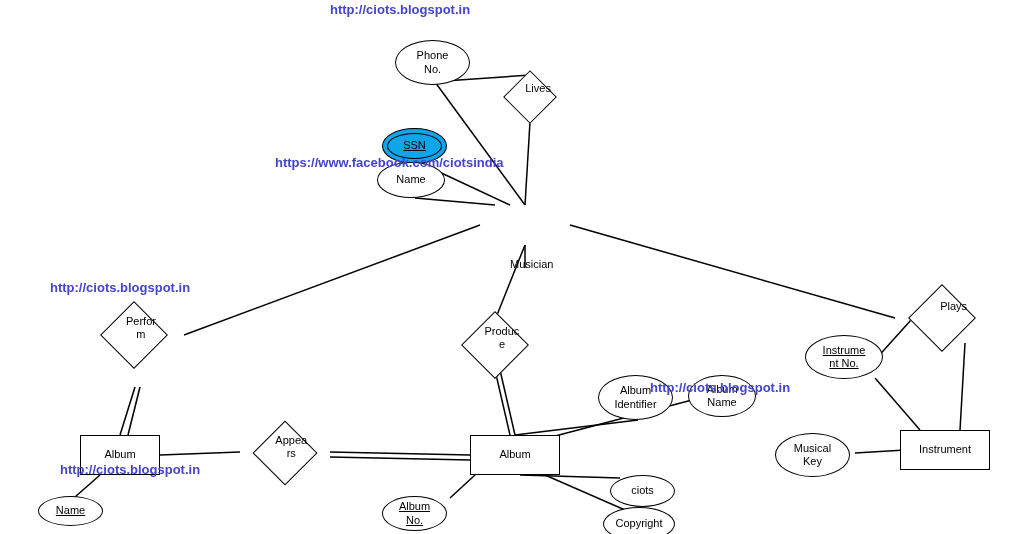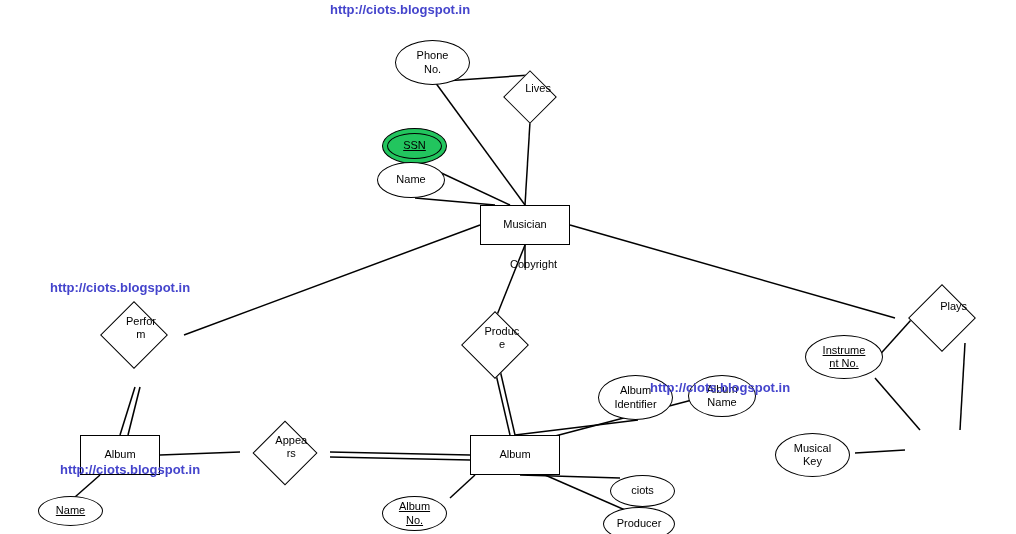--- a/index.html
+++ b/index.html
@@ -122,42 +122,43 @@
     <line x1="905" y1="450" x2="855" y2="453" stroke="#000" stroke-width="1.5"></line>
 
     <line x1="920" y1="430" x2="875" y2="378" stroke="#000" stroke-width="1.5"></line>
 
     <line x1="100" y1="475" x2="75" y2="497" stroke="#000" stroke-width="1.5"></line>
 
     <line x1="530" y1="75" x2="430" y2="82" stroke="#000" stroke-width="1.5"></line>
   </svg>
 
   <span class="watermark" style="top:2px;left:330px">http://ciots.blogspot.in</span>
+  <span class="watermark" style="top:155px;left:275px">https://www.facebook.com/ciotsindia</span>
   <span class="watermark" style="top:280px;left:50px">http://ciots.blogspot.in</span>
   <span class="watermark" style="top:380px;left:650px">http://ciots.blogspot.in</span>
   <span class="watermark" style="top:462px;left:60px">http://ciots.blogspot.in</span>
 
-  <div class="shape rect" style="top:205px;left:480px;width:90px;height:40px;">
-    <span>Musician</span>
-  </div>
 
   <div class="shape rect" style="top:435px;left:80px;width:80px;height:40px;">
     <span>Album</span>
   </div>
 
   <div class="shape rect" style="top:435px;left:470px;width:90px;height:40px;">
     <span>Album</span>
   </div>
 
+  <div class="shape rect" style="top:430px;left:900px;width:90px;height:40px;">
+    <span>Instrument</span>
+  </div>
 
   <div class="shape ellipse" style="top:40px;left:395px;width:75px;height:45px;">
     <span>Phone<br>No.</span>
   </div>
 
-  <div class="shape" style="top:128px;left:382px;width:65px;height:36px;border:1.5px solid #000;border-radius:50%;background:#22c55e;display:flex;align-items:center;justify-content:center;">
+  <div class="shape" style="top:128px;left:382px;width:65px;height:36px;border:1.5px solid #000;border-radius:50%;background:#0ea5e9;display:flex;align-items:center;justify-content:center;">
     <div style="border:1.5px solid #000;border-radius:50%;width:55px;height:26px;display:flex;align-items:center;justify-content:center;">
       <span class="underline">SSN</span>
     </div>
   </div>
 
   <div class="shape ellipse" style="top:162px;left:377px;width:68px;height:36px;">
     <span>Name</span>
   </div>
 
   <div class="shape ellipse" style="top:496px;left:38px;width:65px;height:30px;">
@@ -182,21 +183,21 @@
 
   <div class="shape ellipse" style="top:475px;left:610px;width:65px;height:32px;">
     <span>ciots</span>
   </div>
 
   <div class="shape ellipse" style="top:496px;left:382px;width:65px;height:35px;">
     <span class="underline">Album<br>No.</span>
   </div>
 
   <div class="shape ellipse" style="top:507px;left:603px;width:72px;height:34px;">
-    <span>Producer</span>
+    <span>Copyright</span>
   </div>
 
   <div style="position:absolute;top:70px;left:503px;width:54px;height:54px;">
     <div class="diamond-outer" style="width:38px;height:38px;top:8px;left:8px;">
       <div class="diamond-inner"><span>Lives</span></div>
     </div>
   </div>
 
   <div style="position:absolute;top:303px;left:84px;width:100px;height:64px;">
     <div class="diamond-outer" style="width:48px;height:48px;top:8px;left:26px;">
@@ -215,15 +216,15 @@
       <div class="diamond-inner"><span>Appea<br>rs</span></div>
     </div>
   </div>
 
   <div style="position:absolute;top:286px;left:892px;width:100px;height:65px;">
     <div class="diamond-outer" style="width:48px;height:48px;top:8px;left:26px;">
       <div class="diamond-inner"><span>Plays</span></div>
     </div>
   </div>
 
-  <span style="position:absolute;top:258px;left:510px;font-size:11px;">Copyright</span>
+  <span style="position:absolute;top:258px;left:510px;font-size:11px;">Musician</span>
 
 </div>
 
 </body></html>

